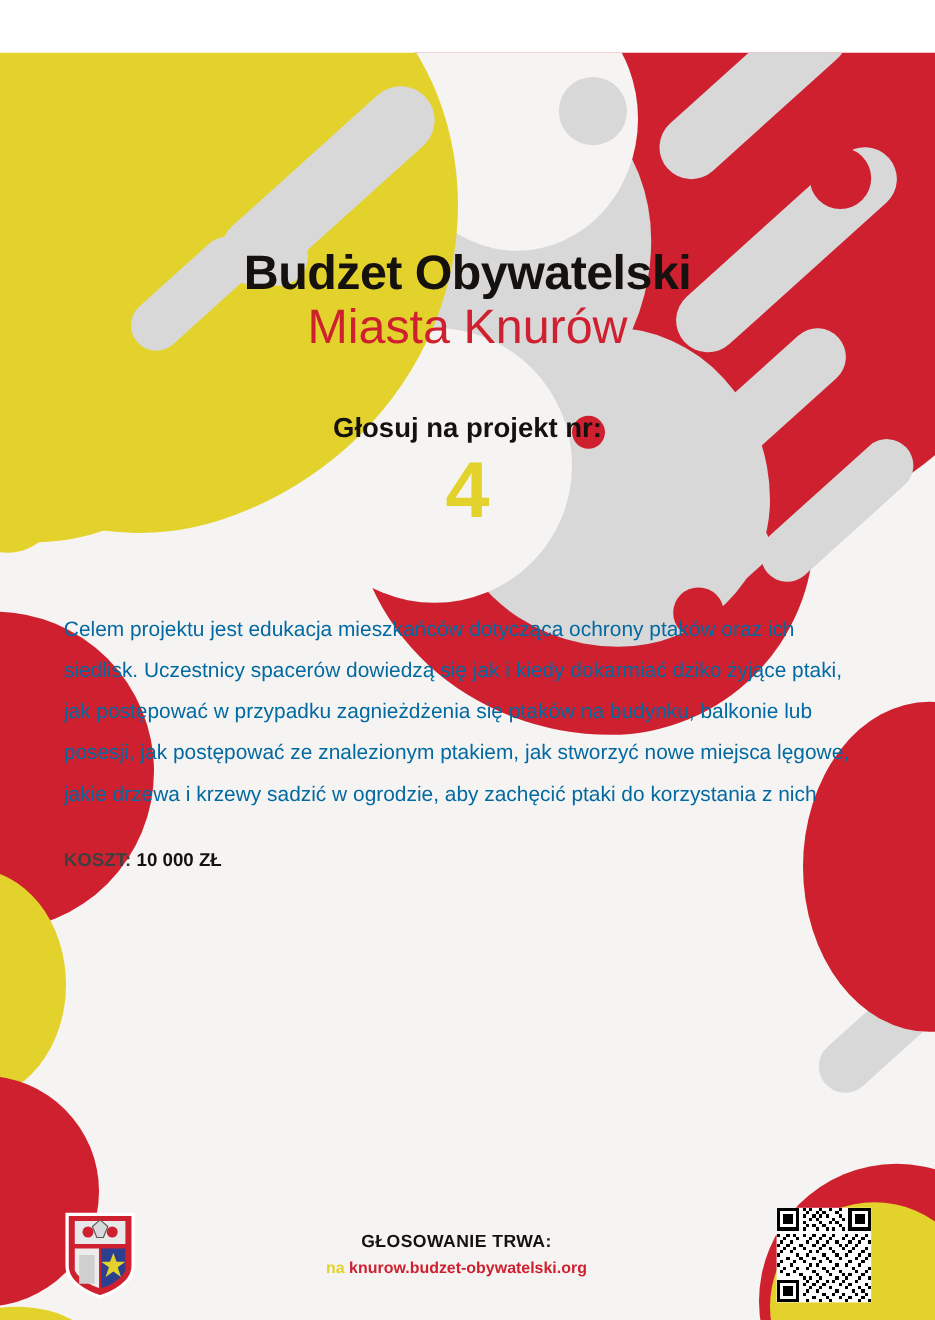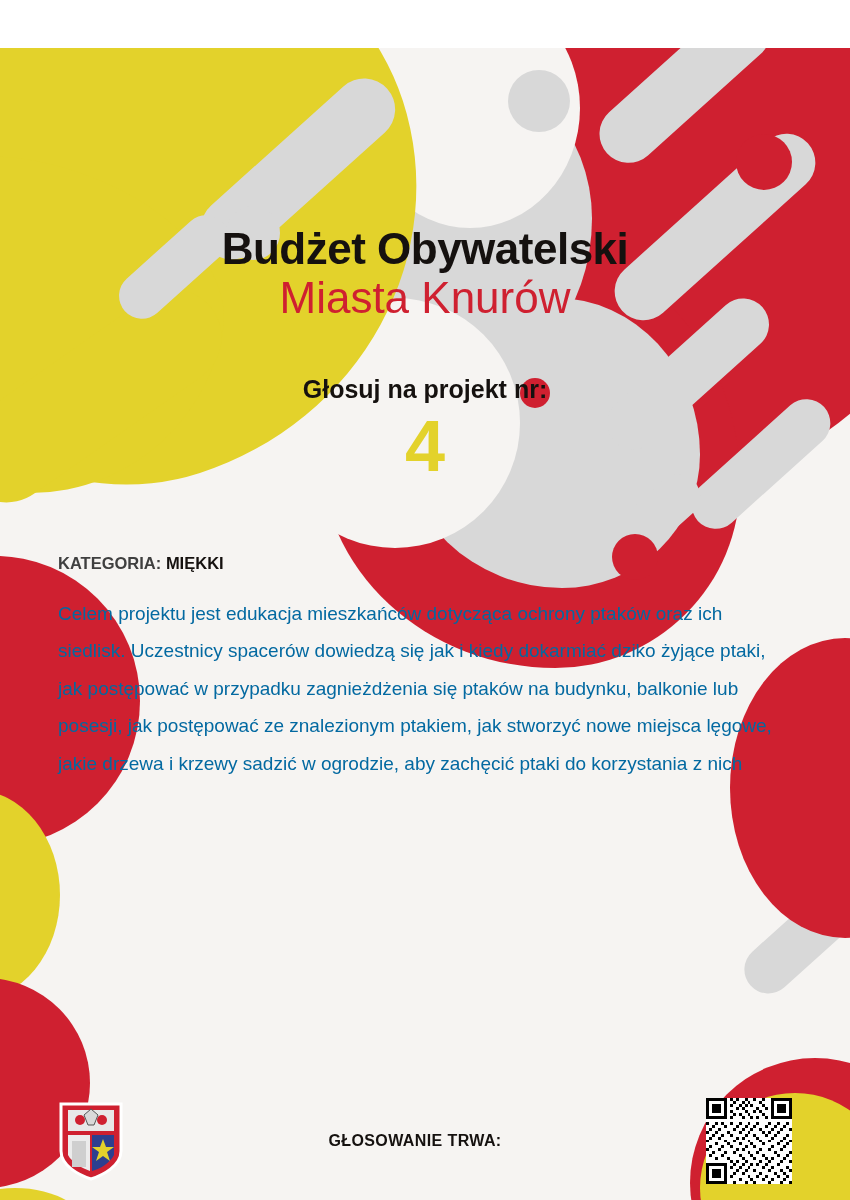--- a/index.html
+++ b/index.html
@@ -343,27 +343,27 @@
     <div class="title-block">
       <div class="title-main">Budżet Obywatelski</div>
       <div class="title-sub">Miasta Knurów</div>
     </div>
 
     <div class="vote-label">Głosuj na projekt nr:</div>
     <div class="vote-number">4</div>
 
     <div class="body-block">
 
-      <div class="category-line">
-        <span>KATEGORIA:</span>
-        <span class="cat-value">MIĘKKI</span>
+
+      <div class="description">Celem projektu jest edukacja mieszkańców dotycząca ochrony ptaków oraz ich siedlisk. Uczestnicy spacerów dowiedzą się jak i kiedy dokarmiać dziko żyjące ptaki, jak postępować w przypadku zagnieżdżenia się ptaków na budynku, balkonie lub posesji, jak postępować ze znalezionym ptakiem, jak stworzyć nowe miejsca lęgowe, jakie drzewa i krzewy sadzić w ogrodzie, aby zachęcić ptaki do korzystania z nich</div>
+
+      <div class="cost-line">
+        <span>KOSZT:</span>
+        <span class="cost-value">10 000 ZŁ</span>
       </div>
-
-      <div class="description">Celem projektu jest edukacja mieszkańców dotycząca ochrony ptaków oraz ich siedlisk. Uczestnicy spacerów dowiedzą się jak i kiedy dokarmiać dziko żyjące ptaki, jak postępować w przypadku zagnieżdżenia się ptaków na budynku, balkonie lub posesji, jak postępować ze znalezionym ptakiem, jak stworzyć nowe miejsca lęgowe, jakie drzewa i krzewy sadzić w ogrodzie, aby zachęcić ptaki do korzystania z nich</div>
-
     </div>
   </div>
 
   <div class="footer">
 
     <div class="crest">
       <svg viewBox="0 0 66 80" width="66" height="80" aria-hidden="true">
         <path d="M3 3 H63 V50 C63 65 45 74 33 78 C21 74 3 65 3 50 Z" fill="#cf2030" stroke="#ffffff" stroke-width="3"></path>
         <path d="M10 9 H56 V30 H10 Z" fill="#e8e8e8"></path>
         <circle cx="22" cy="19" r="5" fill="#cf2030"></circle>
@@ -371,20 +371,23 @@
         <path d="M26 14 L33 8 L40 14 L36 24 H30 Z" fill="#d9d9d9" stroke="#555" stroke-width="1"></path>
         <path d="M10 34 H32 V70 C26 68 14 62 10 54 Z" fill="#ececec"></path>
         <path d="M14 40 H28 V66 H14 Z" fill="#cfcfcf"></path>
         <path d="M34 34 H56 V54 C52 62 42 68 34 70 Z" fill="#2d3f8f"></path>
         <path d="M45 38 L48 46 L56 46 L49 51 L52 60 L45 55 L38 60 L41 51 L34 46 L42 46 Z" fill="#e3d22b"></path>
       </svg>
     </div>
 
     <div class="footer-text">
       <div class="footer-line1">GŁOSOWANIE TRWA:</div>
+      <div class="footer-line3">
+        <span class="prefix">na </span><span>knurow.budzet-obywatelski.org</span>
+      </div>
     </div>
 
     <div class="qr">
       <svg viewBox="0 0 29 29" width="86" height="86" shape-rendering="crispEdges" aria-hidden="true">
         <rect width="29" height="29" fill="#ffffff"></rect>
         <g fill="#000000">
           <rect x="0" y="0" width="7" height="1"></rect>
             <rect x="0" y="6" width="7" height="1"></rect>
           <rect x="0" y="0" width="1" height="7"></rect>
             <rect x="6" y="0" width="1" height="7"></rect>

